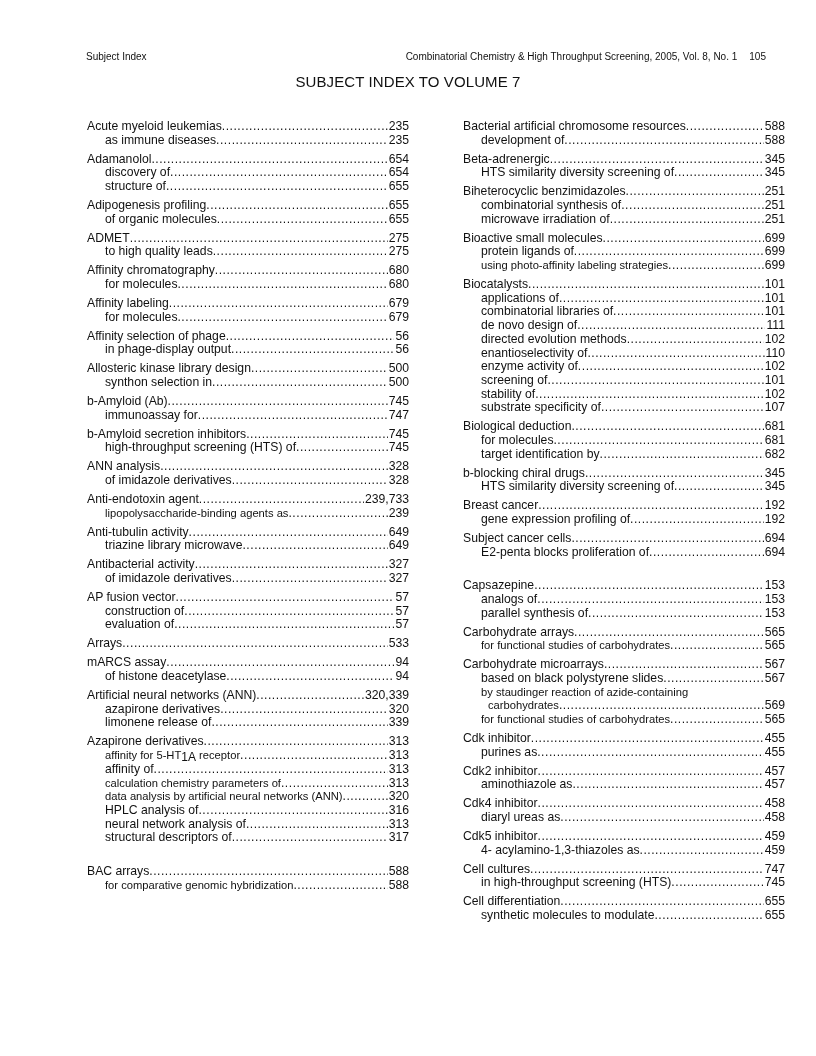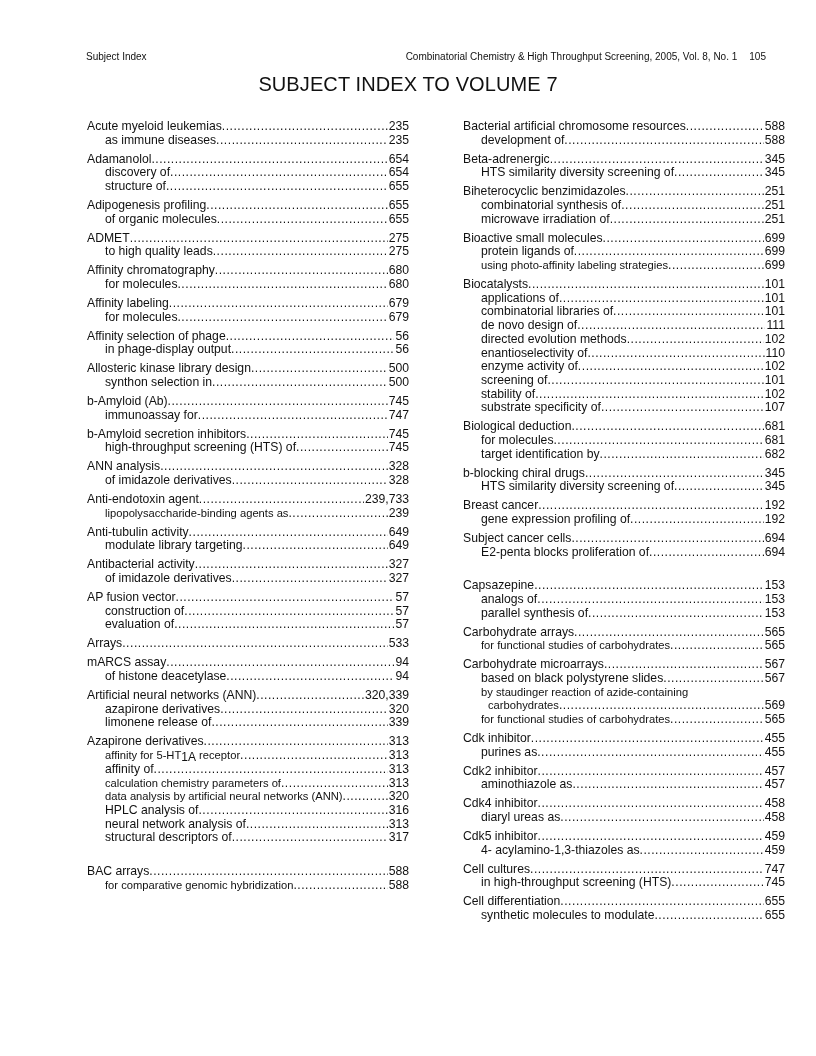--- a/index.html
+++ b/index.html
@@ -4,21 +4,21 @@
 <style>
   html, body { margin: 0; padding: 0; background: #ffffff; }
   body { width: 816px; height: 1056px; position: relative; overflow: hidden;
          font-family: "Liberation Sans", sans-serif; color: #111; }
   .running-head { position: absolute; top: 51px; left: 86px; right: 50px; height: 14px;
                   font-size: 10px; }
   .rh-left { position: absolute; left: 0; top: 0; }
   .rh-right { position: absolute; right: 0; top: 0; text-align: right; }
   .rh-right .pg { margin-left: 12px; }
   .title { position: absolute; top: 73px; left: 0; width: 816px; text-align: center;
-           font-size: 20px; letter-spacing: 0.1px; }
+           font-size: 15px; letter-spacing: 0.1px; }
   .col { position: absolute; top: 120px; width: 322px; font-size: 12.2px; }
   .col-left { left: 87px; }
   .col-right { left: 463px; text-align: center; }
   .group { margin-bottom: 5.3px; }
   .group.spacer-before { margin-top: 20px; }
   .row { display: flex; align-items: baseline; height: 13.7px; line-height: 13.7px;
          white-space: nowrap; overflow: hidden; }
   .row.sub { padding-left: 18px; }
   .row.sub.cont { padding-left: 25px; }
   .row.small .txt { font-size: 11.2px; }
@@ -191,21 +191,21 @@
         <span class="page">239</span>
       </div>
     </div>
     <div class="group">
       <div class="row main">
         <span class="txt">Anti-tubulin activity</span>
         <span class="dots"></span>
         <span class="page">649</span>
       </div>
       <div class="row sub">
-        <span class="txt">modulate library targeting</span>
+        <span class="txt">triazine library microwave</span>
         <span class="dots"></span>
         <span class="page">649</span>
       </div>
     </div>
     <div class="group">
       <div class="row main">
         <span class="txt">Antibacterial activity</span>
         <span class="dots"></span>
         <span class="page">327</span>
       </div>

